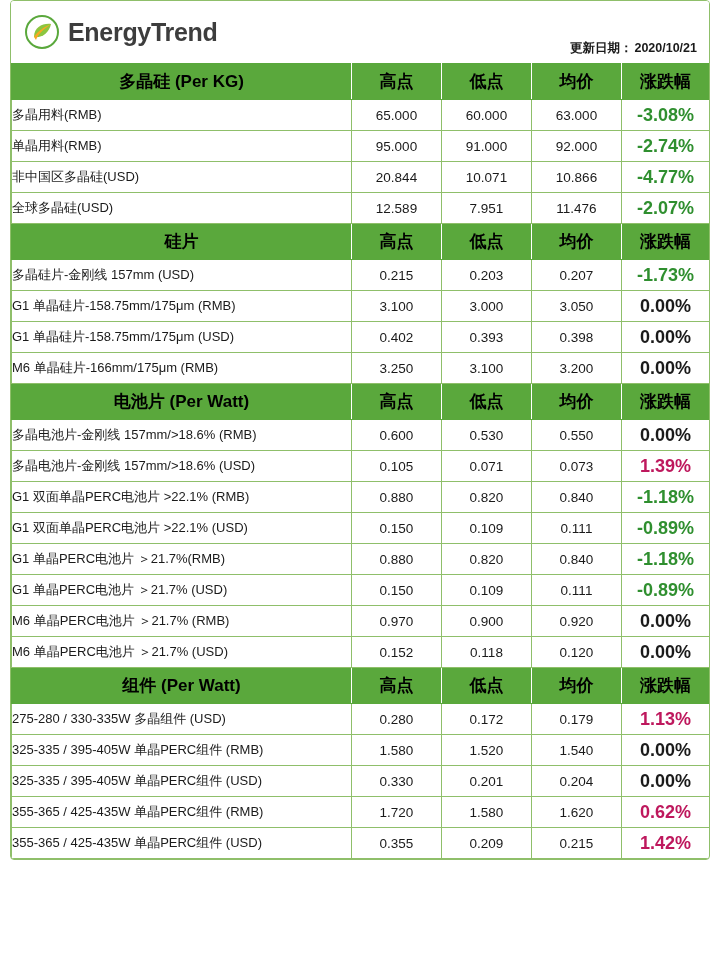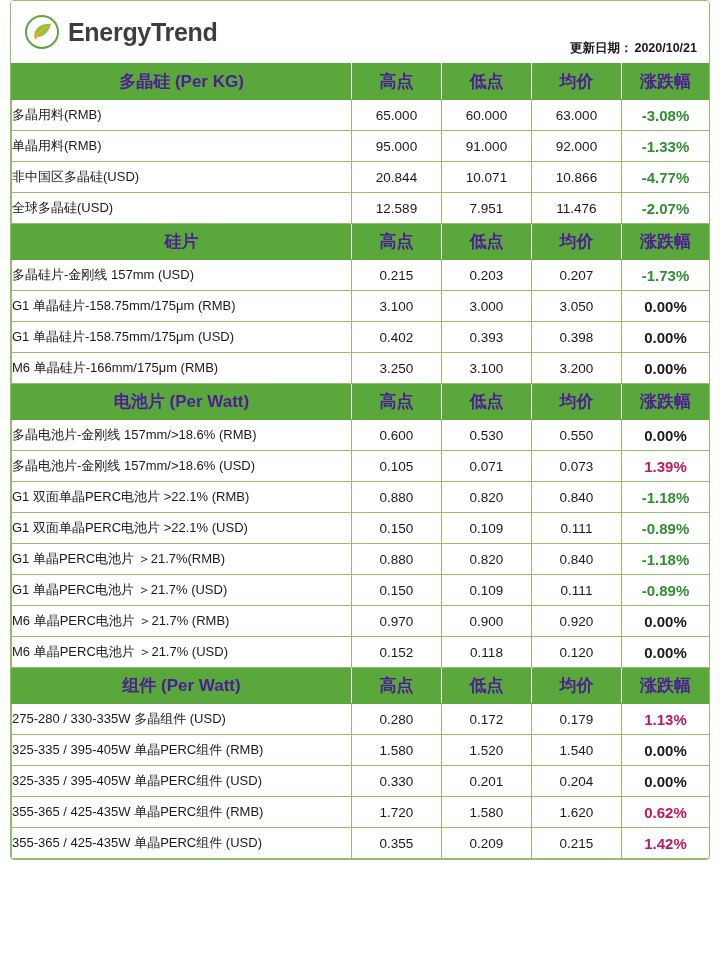--- a/index.html
+++ b/index.html
@@ -78,21 +78,21 @@
   table.price col.c4 { width: 88px; }
 
   table.price td, table.price th {
     border: 1px solid #8fbf6a;
     padding: 0;
     height: 31px;
     box-sizing: border-box;
   }
   tr.section-row th {
     background: #5aa83c;
-    color: #4c1d95;
+    color: #000000;
     font-size: 17px;
     font-weight: bold;
     text-align: center;
     height: 36px;
     border-color: #ffffff;
     border-top-color: #5aa83c;
     border-bottom-color: #5aa83c;
   }
   tr.section-row th.title {
     font-size: 17px;
@@ -110,21 +110,21 @@
     overflow: hidden;
     margin-left: 32px;
   }
   td.num {
     text-align: center;
     font-size: 13.5px;
     color: #1a1a1a;
   }
   td.chg {
     text-align: center;
-    font-size: 15px;
+    font-size: 18px;
     font-weight: bold;
   }
   .down { color: #2f8f2f; }
   .up { color: #be185d; }
   .flat { color: #1a1a1a; font-weight: normal; }
 </style>
 </head>
 <body>
 
 <div class="page">
@@ -167,21 +167,21 @@
             <td class="num">65.000</td>
             <td class="num">60.000</td>
             <td class="num">63.000</td>
             <td class="chg down">-3.08%</td>
           </tr>
           <tr>
             <td class="label">单晶用料(RMB)</td>
             <td class="num">95.000</td>
             <td class="num">91.000</td>
             <td class="num">92.000</td>
-            <td class="chg down">-1.33%</td>
+            <td class="chg down">-2.74%</td>
           </tr>
           <tr>
             <td class="label">非中国区多晶硅(USD)</td>
             <td class="num">20.844</td>
             <td class="num">10.071</td>
             <td class="num">10.866</td>
             <td class="chg down">-4.77%</td>
           </tr>
           <tr>
             <td class="label">全球多晶硅(USD)</td>

